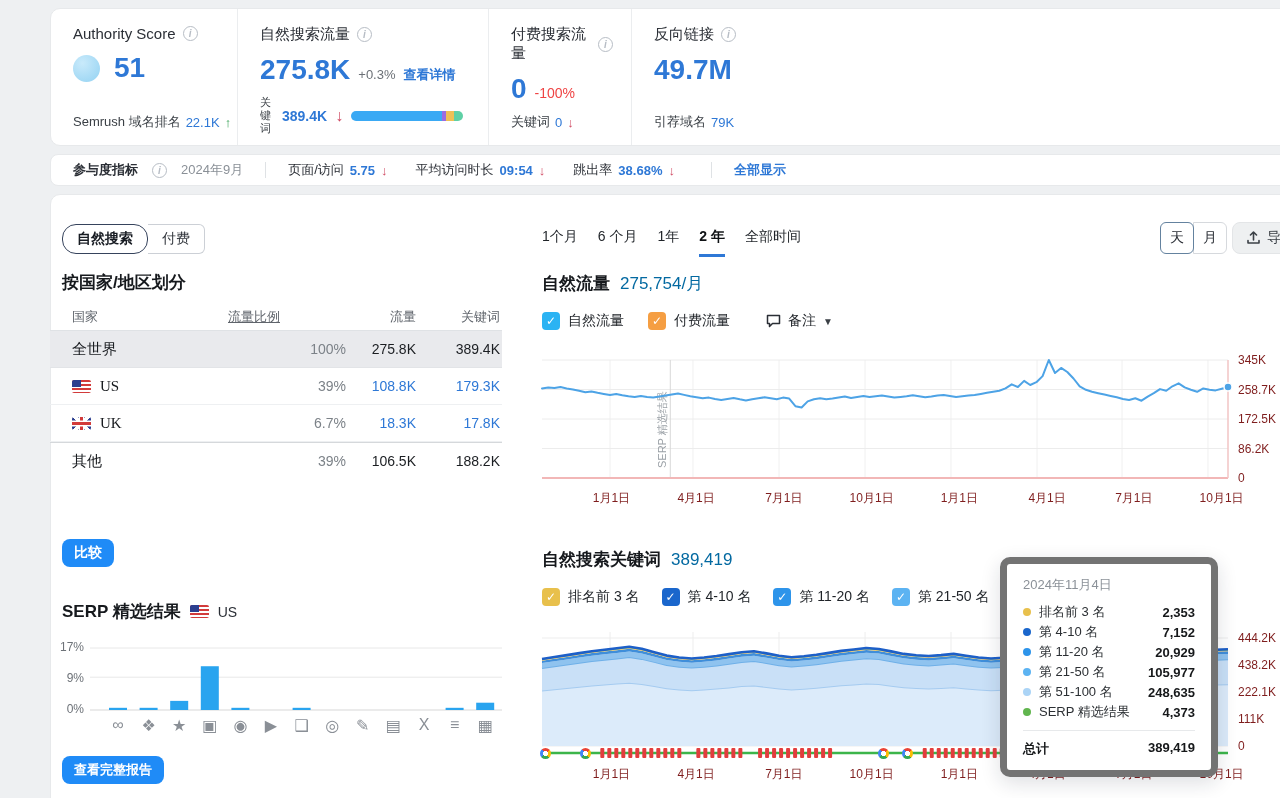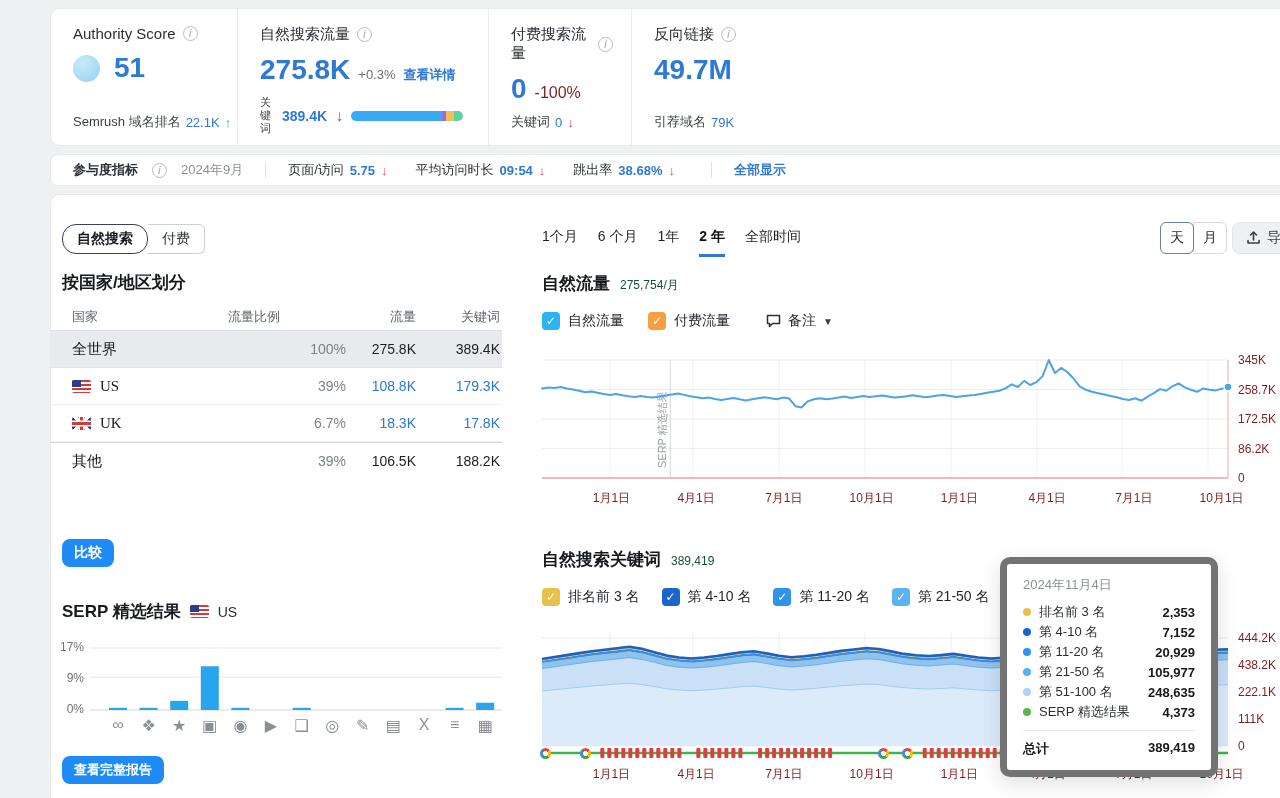--- a/index.html
+++ b/index.html
@@ -11,21 +11,21 @@
   .topcard { left:8px; top:8px; width:1264px; height:138px; display:flex; }
   .mcol { position:relative; padding:16px 18px 14px 22px; }
   .mcol + .mcol { border-left:1px solid #ebedef; }
   .c1 { width:186px; } .c2 { width:251px; } .c3 { width:143px; } .c4 { flex:1; }
   .mtitle { display:flex; align-items:center; gap:7px; font-size:15px; color:#2b2f36; font-weight:400; }
   .info { display:inline-flex; width:15px; height:15px; border:1.4px solid #b7bdc5; border-radius:50%;
           color:#b7bdc5; font-size:10px; align-items:center; justify-content:center; font-style:italic; font-weight:700; flex:none; }
   .bigval { font-size:28px; font-weight:700; color:#2e78d6; line-height:1; }
   .valrow { display:flex; align-items:baseline; gap:8px; margin-top:12px; }
   .delta-g { font-size:13px; color:#6b7076; }
-  .delta-r { font-size:16px; color:#7f1d1d; }
+  .delta-r { font-size:14px; color:#ef4444; }
   .bluelink { color:#2e78d6; font-size:13px; font-weight:600; cursor:pointer; text-decoration:none; }
   .mfoot { position:absolute; left:22px; bottom:14px; font-size:13px; color:#3b4046; display:flex; align-items:center; gap:5px; white-space:nowrap; }
   .blue { color:#2e78d6; } .up { color:#2e9e4f; } .down { color:#d04a63; }
   .authrow { display:flex; align-items:center; gap:14px; margin-top:12px; }
   .authcircle { width:27px; height:27px; border-radius:50%; background:radial-gradient(circle at 35% 30%, #c9eafb, #93d2f2); }
   .kwrow { position:absolute; left:22px; bottom:10px; display:flex; align-items:center; gap:8px; }
   .kwlabel { width:14px; font-size:11px; line-height:13px; color:#3b4046; }
   .kwval { font-size:14px; color:#2e78d6; font-weight:600; }
   .segbar { width:112px; height:10px; border-radius:5px; overflow:hidden; display:flex; }
   .segbar span { height:100%; }
@@ -46,21 +46,21 @@
   .tab.first { border-radius:6px 0 0 6px; }
   .tab.last { border-radius:0 6px 6px 0; border-left:none; }
   .tab.active { border:1.5px solid #36435c; font-weight:600; color:#171b22; border-radius:14px; }
   .secttitle { position:absolute; left:20px; top:271px; font-size:17px; font-weight:700; color:#16191d; z-index:5; }
 
   .ctable { position:absolute; left:8px; top:303px; width:452px; z-index:5; font-size:14px; }
   .trow { display:flex; align-items:center; height:37px; border-bottom:1px solid #eef0f2; }
   .thead { height:28px; border-bottom:1px solid #dfe2e5; color:#5f646b; font-size:13px; }
   .cell-country { width:168px; padding-left:22px; display:flex; align-items:center; gap:9px; color:#16191d; font-size:15px;font-family:Liberation Serif, serif; }
   .thead .cell-country { font-size:13px; color:#5f646b; }
-  .cell-bar { width:62px; }
+  .cell-bar { width:62px;text-decoration:underline; }
   .cell-share { width:66px; text-align:right; color:#7c8288; }
   .cell-traffic { width:70px; text-align:right; }
   .cell-kw { width:84px; text-align:right; }
   .trow.sel { background:#e9eaed; border-bottom:1px solid #e2e4e7; }
   .trow.other { border-top:1px solid #d5d8db; border-bottom:none; }
   .darkval { color:#1b1e22; font-weight:400; }
   .linkval { color:#2e78d6; cursor:pointer; }
   .bartrack { width:60px; height:9px; background:#e6e8ea; border-radius:5px; overflow:hidden; }
   .barfill { height:100%; background:#3aa9f4; border-radius:5px; }
 
@@ -89,21 +89,21 @@
   .period { cursor:pointer; padding-bottom:8px; }
   .period.active { font-weight:700; color:#0f1215; border-bottom:3px solid #2e78d6; }
   .seg-toggle { position:absolute; left:1118px; top:222px; display:flex; z-index:5; }
   .segbtn { width:34px; height:32px; display:flex; align-items:center; justify-content:center; font-size:14px; color:#2b2f36; background:#fff; border:1px solid #d6d9dd; cursor:pointer; }
   .segbtn.first { border-radius:6px 0 0 6px; }
   .segbtn.last { border-radius:0 6px 6px 0; margin-left:-1px; }
   .segbtn.active { border:1.5px solid #64829f; z-index:1; border-radius:6px; }
   .exportbtn { position:absolute; left:1190px; top:222px; height:32px; padding:0 14px; display:flex; align-items:center; gap:7px; background:#eef0f1; border:1px solid #e3e5e7; border-radius:8px; font-size:14px; color:#3b4046; cursor:pointer; z-index:5; }
 
   .charttitle { position:absolute; display:flex; align-items:baseline; gap:10px; z-index:5; }
-  .charttitle b { font-size:17px; color:#16191d; } .charttitle span { font-size:12px; color:#14532d; }
+  .charttitle b { font-size:17px; color:#16191d; } .charttitle span { font-size:17px; color:#0369a1; }
   .ct1 { left:500px; top:272px; } .ct2 { left:500px; top:548px; }
 
   .cbrow { position:absolute; display:flex; align-items:center; gap:24px; z-index:5; }
   .cb1 { left:500px; top:312px; } .cb2 { left:500px; top:588px; gap:22px; }
   .cbitem { display:flex; align-items:center; gap:8px; font-size:14px; color:#1f2328; cursor:pointer; }
   .cbox { width:18px; height:18px; border-radius:4px; color:#fff; font-size:12px; font-weight:700; display:flex; align-items:center; justify-content:center; flex:none; }
   .notes { display:flex; align-items:center; gap:7px; margin-left:12px; font-size:14px; color:#1f2328; cursor:pointer; }
   .chev { color:#3b4046; font-size:10px; }
 
   .xticks { position:absolute; left:500px; width:700px; height:16px; z-index:5; }

